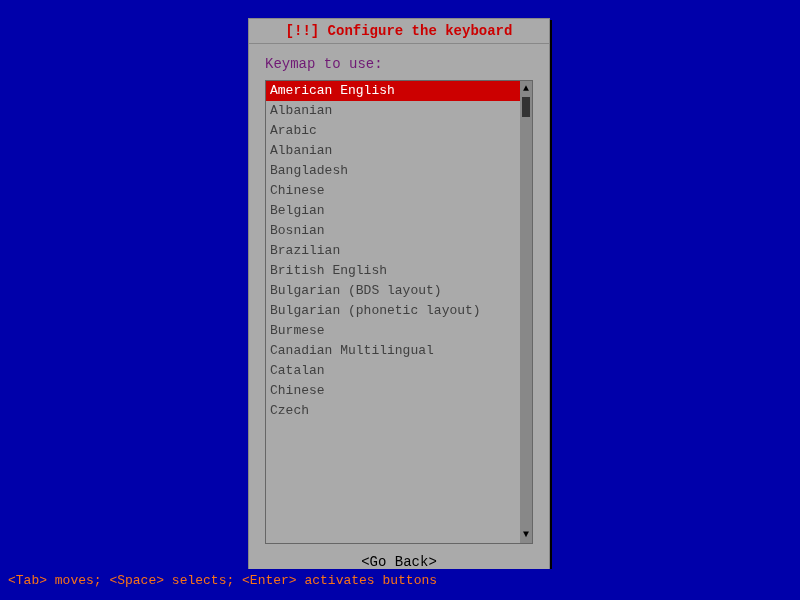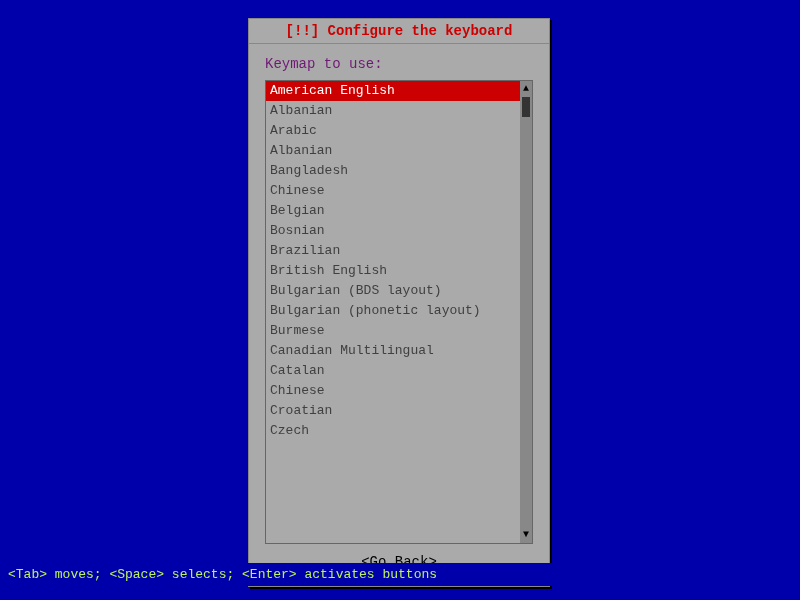--- a/index.html
+++ b/index.html
@@ -8,25 +8,25 @@
       height: 600px;
       background-color: #0000aa;
       font-family: 'Courier New', Courier, monospace;
       font-size: 14px;
       overflow: hidden;
       position: relative;
     }
 
     #status-bar {
       position: absolute;
-      bottom: 14px;
+      bottom: 8px;
       left: 0;
       width: 100%;
       background-color: #0000aa;
-      color: #bef264;
+      color: #f97316;
       padding: 4px 8px;
       font-size: 13px;
     }
 
     #dialog {
       position: absolute;
       top: 18px;
       left: 248px;
       width: 302px;
       background-color: #aaaaaa;
@@ -140,21 +140,20 @@
           <div class="list-item">Belgian</div>
           <div class="list-item">Bosnian</div>
           <div class="list-item">Brazilian</div>
           <div class="list-item">British English</div>
           <div class="list-item">Bulgarian (BDS layout)</div>
           <div class="list-item">Bulgarian (phonetic layout)</div>
           <div class="list-item">Burmese</div>
           <div class="list-item">Canadian Multilingual</div>
           <div class="list-item">Catalan</div>
           <div class="list-item">Chinese</div>
-          <div class="list-item">Croatian</div>
           <div class="list-item">Czech</div>
         </div>
       <div id="scrollbar">
         <div id="scroll-up">▲</div>
         <div id="scroll-thumb"></div>
         <div id="scroll-down">▼</div>
       </div>
     </div>
     <div id="go-back-btn">&lt;Go Back&gt;</div>
   </div>

